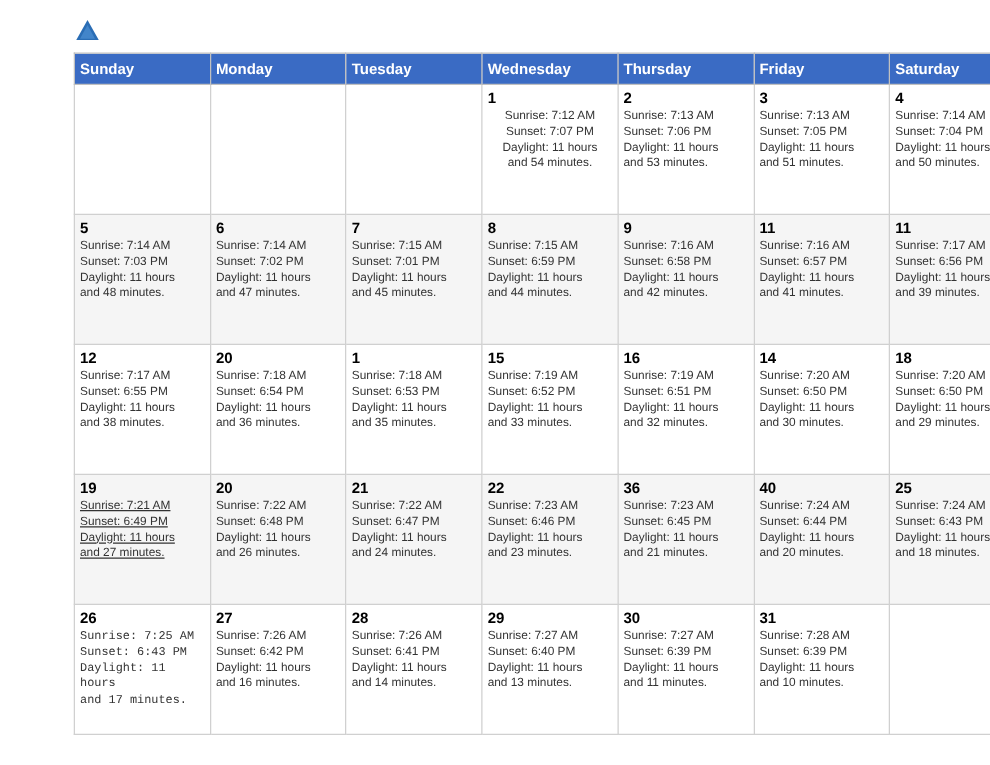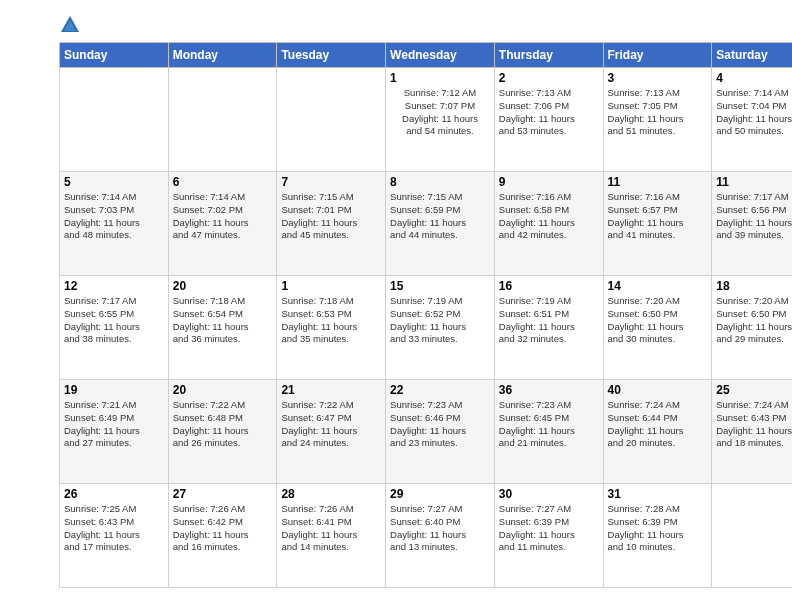--- a/index.html
+++ b/index.html
@@ -268,21 +268,21 @@
             <div class="day-number">18</div>
             <div class="day-info" style="white-space: pre-line;">Sunrise: 7:20 AM
 Sunset: 6:50 PM
 Daylight: 11 hours
 and 29 minutes.</div>
           </td>
         </tr>
         <tr>
           <td>
             <div class="day-number">19</div>
-            <div class="day-info" style="white-space: pre-line;">Sunrise: 7:21 AM
+            <div class="day-info" style="white-space: pre-line; text-decoration: underline;">Sunrise: 7:21 AM
 Sunset: 6:49 PM
 Daylight: 11 hours
 and 27 minutes.</div>
           </td>
           <td>
             <div class="day-number">20</div>
             <div class="day-info" style="white-space: pre-line;">Sunrise: 7:22 AM
 Sunset: 6:48 PM
 Daylight: 11 hours
 and 26 minutes.</div>
@@ -319,21 +319,21 @@
             <div class="day-number">25</div>
             <div class="day-info" style="white-space: pre-line;">Sunrise: 7:24 AM
 Sunset: 6:43 PM
 Daylight: 11 hours
 and 18 minutes.</div>
           </td>
         </tr>
         <tr>
           <td>
             <div class="day-number">26</div>
-            <div class="day-info" style="white-space: pre-line;">Sunrise: 7:25 AM
+            <div class="day-info" style="white-space: pre-line; font-family: Liberation Mono, monospace;">Sunrise: 7:25 AM
 Sunset: 6:43 PM
 Daylight: 11 hours
 and 17 minutes.</div>
           </td>
           <td>
             <div class="day-number">27</div>
             <div class="day-info" style="white-space: pre-line;">Sunrise: 7:26 AM
 Sunset: 6:42 PM
 Daylight: 11 hours
 and 16 minutes.</div>

